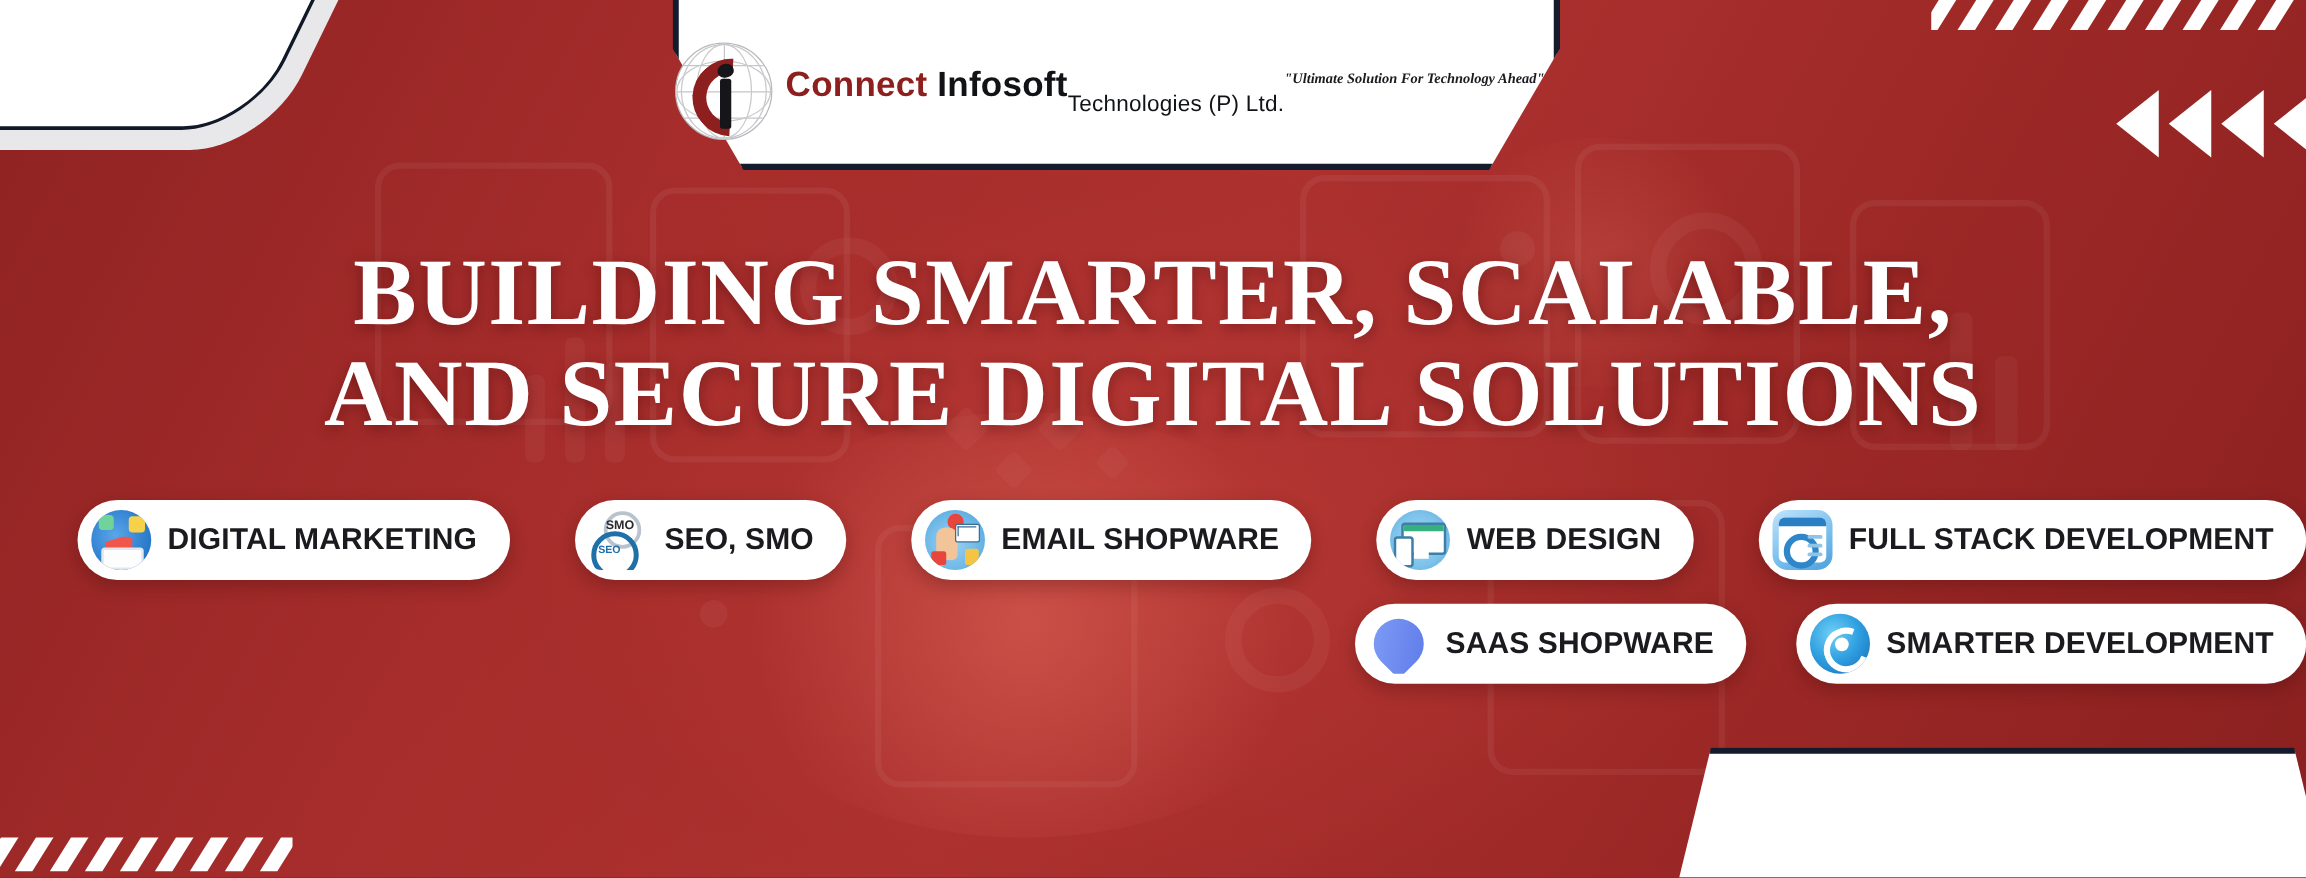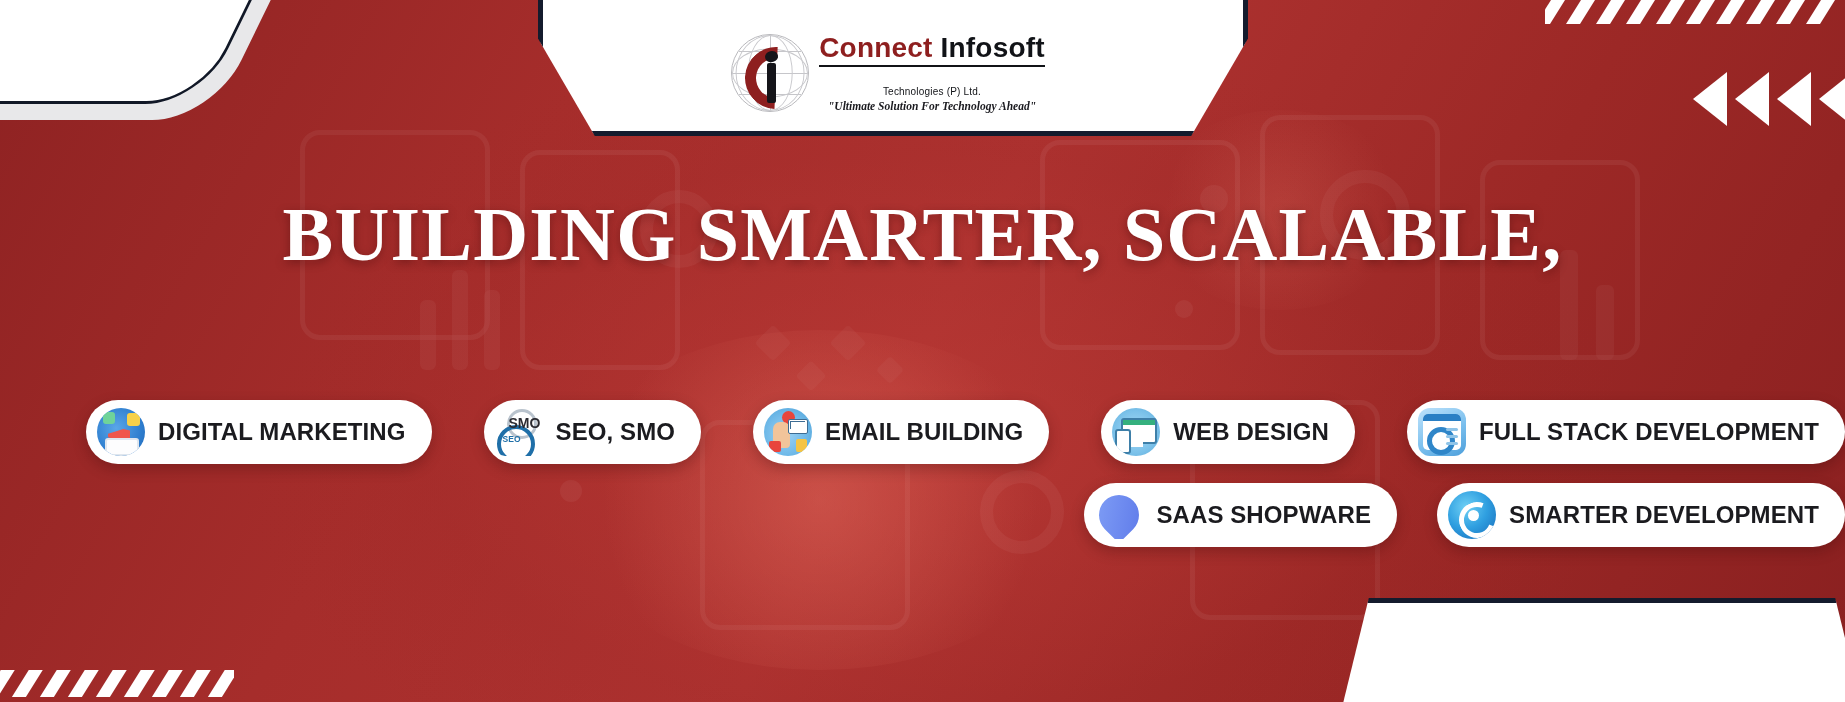--- a/index.html
+++ b/index.html
@@ -63,26 +63,26 @@
   .globe .hell{position:absolute;left:0;right:0;top:50%;transform:translateY(-50%);
                border:1px solid #c9c9cd;border-radius:50%;}
   .globe .cmark{
     position:absolute;left:13px;top:12px;width:40px;height:40px;border-radius:50%;
     border:11px solid #8e1f1f;border-right-color:transparent;border-bottom-color:transparent;
     transform:rotate(-42deg);
   }
   .globe .istem{position:absolute;left:35px;top:28px;width:9px;height:40px;background:#15151a;border-radius:2px;}
   .globe .idot{position:absolute;left:33px;top:16px;width:13px;height:11px;background:#15151a;
                border-radius:50% 50% 45% 45%;transform:rotate(-14deg);}
-  .logo-text{display:flex;flex-direction:column;line-height:1;}
+  .logo-text{display:flex;line-height:1;}
   .logo-l1{font-size:28px;font-weight:bold;letter-spacing:.2px;white-space:nowrap;}
   .logo-l1 .c1{color:#8e1f1f;}
   .logo-l1 .c2{color:#111317;}
   .logo-rule{height:2px;background:#111317;margin-top:3px;}
-  .logo-l2{font-size:10px;color:#111317;text-align:center;margin-top:20px;letter-spacing:.2px;white-space:nowrap;}
+  .logo-l2{font-size:18px;color:#111317;text-align:center;margin-top:20px;letter-spacing:.2px;white-space:nowrap;}
   .logo-l3{font-family:"Liberation Serif", serif;font-style:italic;font-weight:bold;
            font-size:11.5px;color:#1a1a1f;text-align:center;margin-top:4px;white-space:nowrap;}
 
   
   .stripes{position:absolute;overflow:hidden;pointer-events:none;}
   .stripes i{position:absolute;top:-18px;height:160%;background:#ffffff;transform:skewX(-32deg);}
   #stripes-tr{right:0px;top:-6px;width:300px;height:30px;}
   #stripes-bl{left:-6px;bottom:4px;width:240px;height:28px;}
   .arrows{position:absolute;display:flex;gap:8px;pointer-events:none;}
   .arrows b{display:block;width:0;height:0;border-top:27px solid transparent;
@@ -119,21 +119,21 @@
   .ic-dm .sc{position:absolute;left:8px;top:30px;width:30px;height:14px;background:#fdfdfe;border-radius:3px;border:2px solid #dfe6ee;}
   .ic-dm .tg{position:absolute;left:30px;top:5px;width:13px;height:13px;background:#f7d14a;border-radius:3px;}
   .ic-dm .tg2{position:absolute;left:6px;top:4px;width:12px;height:12px;background:#6fd39a;border-radius:3px;}
 
   
   .ic-seo{background:transparent;}
   .ic-seo .r1{position:absolute;left:12px;top:1px;width:24px;height:24px;border-radius:50%;
               border:3px solid #b9c3cd;}
   .ic-seo .r2{position:absolute;left:2px;top:17px;width:30px;height:30px;border-radius:50%;
               border:4px solid #1f6fa8;}
-  .ic-seo .t1{position:absolute;left:14px;top:7px;width:22px;text-align:center;font-size:14px;font-weight:bold;color:#2a2a30;}
+  .ic-seo .t1{position:absolute;left:14px;top:7px;width:22px;text-align:center;font-size:10px;font-weight:bold;color:#2a2a30;}
   .ic-seo .t2{position:absolute;left:3px;top:26px;width:28px;text-align:center;font-size:8.5px;font-weight:bold;color:#1f6fa8;}
 
   
   .ic-em{background:radial-gradient(circle at 45% 55%, #9dd2f5 0%, #6fb9e8 55%, #4aa0d8 100%);border-radius:50%;}
   .ic-em .hand{position:absolute;left:9px;top:14px;width:17px;height:26px;background:#f2c49a;border-radius:7px 7px 4px 4px;}
   .ic-em .env{position:absolute;left:24px;top:11px;width:18px;height:13px;background:#ffffff;border:1.6px solid #3d6c93;border-radius:2px;}
   .ic-em .env:after{content:"";position:absolute;left:1px;top:1px;width:14px;height:7px;
                     border-top:1.6px solid #3d6c93;border-left:1.6px solid #3d6c93;transform:skewX(0) rotate(0);}
   .ic-em .pin{position:absolute;left:18px;top:3px;width:13px;height:13px;background:#e8453c;border-radius:50% 50% 50% 0;transform:rotate(-45deg);}
   .ic-em .bk{position:absolute;left:5px;top:33px;width:12px;height:11px;background:#e8453c;border-radius:2px;}
@@ -277,20 +277,21 @@
   </div>
   <div class="arrows" id="arrows-r">
     <b></b>
       <b></b>
       <b></b>
       <b></b>
   </div>
 
   <div id="headline">
     <span class="hl">BUILDING SMARTER, SCALABLE,</span>
+    <span class="hl">AND SECURE DIGITAL SOLUTIONS</span>
   </div>
 
   <div class="pill-row" id="row1">
 
     <div class="pill">
       <div class="ic ic-dm">
         <div class="tg2"></div>
           <div class="tg"></div>
           <div class="mg"></div>
           <div class="sc"></div>
@@ -309,21 +310,21 @@
     </div>
 
     <div class="pill">
       <div class="ic ic-em">
         <div class="pin"></div>
           <div class="hand"></div>
           <div class="env"></div>
         <div class="bk"></div>
           <div class="bk2"></div>
       </div>
-      <span class="pill-label">EMAIL BUILDING</span>
+      <span class="pill-label">EMAIL SHOPWARE</span>
     </div>
 
     <div class="pill">
       <div class="ic ic-wd">
         <div class="mon">
             <div class="bar"></div>
           </div>
         <div class="stand"></div>
           <div class="ph"></div>
       </div>

